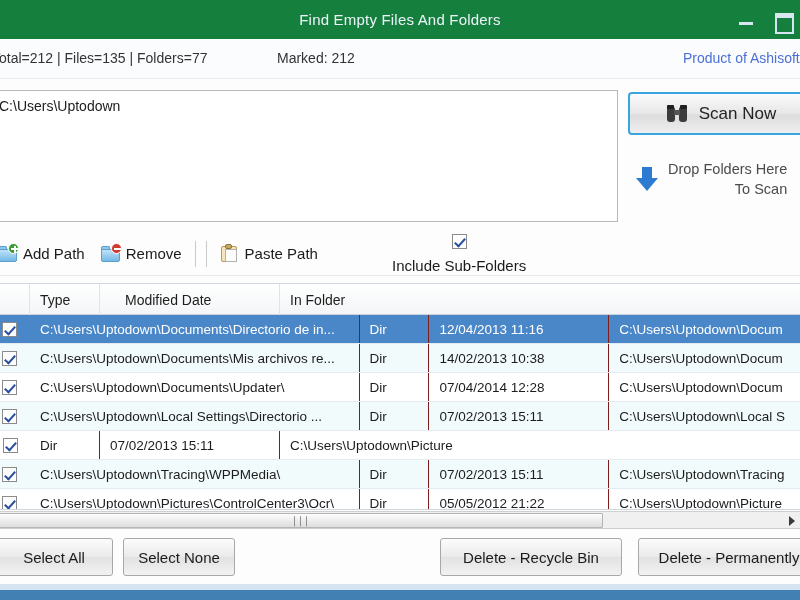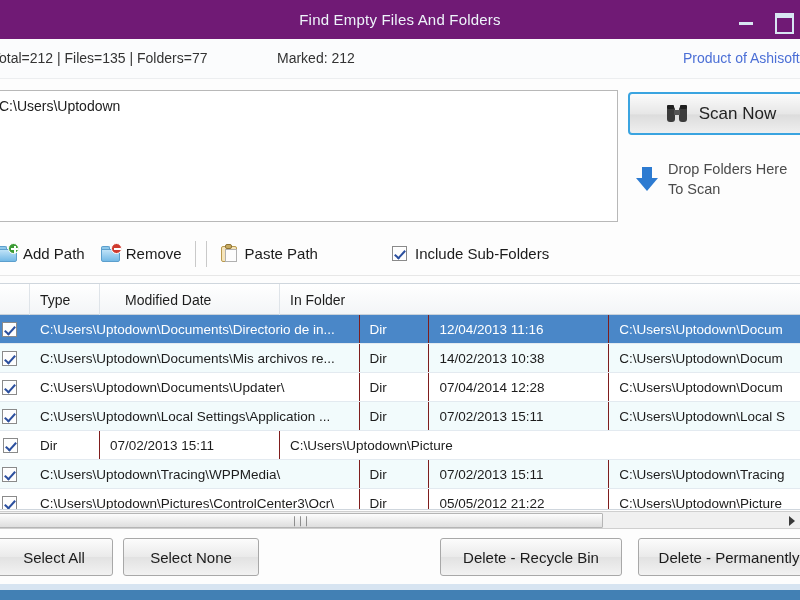--- a/index.html
+++ b/index.html
@@ -6,21 +6,21 @@
   html, body {
     width: 800px; height: 600px; overflow: hidden;
     font-family: "Liberation Sans", sans-serif;
     background: #ffffff;
   }
   #app { position: relative; width: 800px; height: 600px; background: #fdfdfd; }
 
   
   .titlebar {
     position: absolute; left: 0; top: 0; width: 800px; height: 39px;
-    background: #701a75;
+    background: #15803d;
     display: flex; align-items: center; justify-content: center;
   }
   .titlebar .title {
     color: #eef4fa; font-size: 15px; letter-spacing: .2px;
   }
   .winbtns {
     position: absolute; right: 8px; top: 0; height: 39px;
     display: flex; align-items: center; gap: 16px;
   }
   .winbtn { width: 20px; height: 20px; position: relative; cursor: default; }
@@ -77,21 +77,21 @@
     display: flex; align-items: center; gap: 10px;
   }
   .arrow-down { width: 22px; height: 26px; position: relative; flex: 0 0 auto; }
   .arrow-down .shaft { position: absolute; left: 6px; top: 0; width: 10px; height: 12px; background: #2d7bd1; }
   .arrow-down .head {
     position: absolute; left: 0; top: 11px; width: 0; height: 0;
     border-left: 11px solid transparent; border-right: 11px solid transparent;
     border-top: 13px solid #2d7bd1;
   }
   .dropzone .dtxt { font-size: 14.5px; color: #4b4b4b; line-height: 1.35; }
-  .dropzone .dtxt .l2 { display: block; text-align: left; }
+  .dropzone .dtxt .l2 { display: block; text-align: right; }
 
   
   .toolbar {
     position: absolute; left: 0; top: 232px; width: 800px; height: 44px;
     border-bottom: 1px solid #e7e7e7;
     display: flex; align-items: center;
   }
   .tbitem { display: flex; align-items: center; gap: 6px; cursor: pointer;
     font-size: 15px; color: #1b1b1b; height: 44px; padding: 0 8px; }
   .tbsep { width: 1px; height: 26px; background: #c9c9c9; margin: 0 5px; }
@@ -115,21 +115,21 @@
   .ic.xmark::before { transform: rotate(42deg); }
   .ic.xmark::after  { transform: rotate(-42deg); }
 
   .ic.clip .board { position: absolute; left: 1px; top: 1px; width: 16px; height: 16px;
     background: #f6e5bb; border: 1px solid #b99a4f; border-radius: 2px; }
   .ic.clip .paper { position: absolute; left: 5px; top: 4px; width: 12px; height: 13px;
     background: #fdfdfd; border: 1px solid #b0b0b0; }
   .ic.clip .clipx { position: absolute; left: 5px; top: -1px; width: 7px; height: 5px;
     background: #c8ab61; border: 1px solid #8e7436; border-radius: 2px; }
 
-  .subfolders { display: flex; align-items: center; gap: 8px; margin-left: 66px; cursor: pointer; }
+  .subfolders { display: flex; align-items: center; gap: 8px; margin-left: 66px; cursor: pointer; flex-direction: column; }
   .cbx { width: 15px; height: 15px; border: 1px solid #8a8a8a; background: #fdfdfd;
     position: relative; flex: 0 0 auto; box-shadow: inset 0 0 0 1px #fff; }
   .cbx.checked::after {
     content: ""; position: absolute; left: 4px; top: 1px; width: 4px; height: 9px;
     border: solid #2b4f9e; border-width: 0 2.2px 2.2px 0; transform: rotate(42deg);
   }
   .subfolders .lbl { font-size: 15px; color: #1b1b1b; }
 
   
   .grid { position: absolute; left: -10px; top: 283px; width: 812px; height: 227px;
@@ -169,21 +169,21 @@
   
   .btnbar { position: absolute; left: 0; top: 538px; width: 800px; height: 46px; }
   .btn {
     position: absolute; top: 0; height: 38px;
     border: 1px solid #a8a8a8; border-radius: 3px;
     background: linear-gradient(#fcfcfc,#eaeaea 50%,#e2e2e2 51%,#f2f2f2);
     display: flex; align-items: center; justify-content: center;
     font-size: 15px; color: #1b1b1b; cursor: pointer;
   }
   .btn.select-all   { left: -5px;  width: 118px; }
-  .btn.select-none  { left: 123px; width: 136px; }
+  .btn.select-none  { left: 123px; width: 112px; }
   .btn.del-recycle  { left: 440px; width: 182px; }
   .btn.del-perm     { left: 638px; width: 182px; }
 
   .bottomband { position: absolute; left: 0; top: 590px; width: 800px; height: 10px; background: #4280b4; }
   .bottomband-light { position: absolute; left: 0; top: 584px; width: 800px; height: 6px; background: #d7e4f1; }
 </style>
 </head>
 <body>
 
 <div id="app">
@@ -299,21 +299,21 @@
           </div>
           <div class="gc c1">C:\Users\Uptodown\Documents\Updater\</div>
           <div class="gc c2">Dir</div>
           <div class="gc c3">07/04/2014 12:28</div>
           <div class="gc c4">C:\Users\Uptodown\Docum</div>
         </div>
         <div class="grow alt">
           <div class="gc c0">
             <span class="cbx checked"></span>
           </div>
-          <div class="gc c1">C:\Users\Uptodown\Local Settings\Application ...</div>
+          <div class="gc c1">C:\Users\Uptodown\Local Settings\Directorio ...</div>
           <div class="gc c2">Dir</div>
           <div class="gc c3">07/02/2013 15:11</div>
           <div class="gc c4">C:\Users\Uptodown\Local S</div>
         </div>
         <div class="grow">
           <div class="gc c0">
             <span class="cbx checked"></span>
           </div>
           <div class="gc c2">Dir</div>
           <div class="gc c3">07/02/2013 15:11</div>

